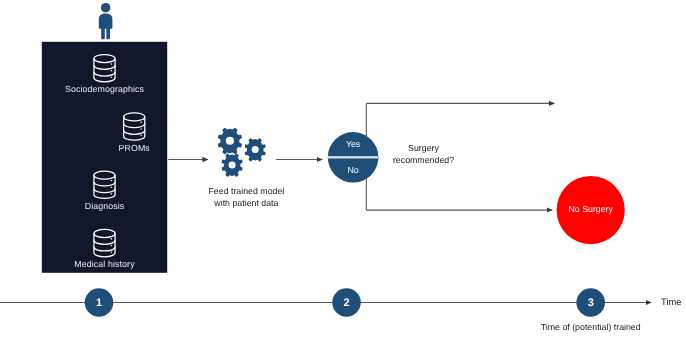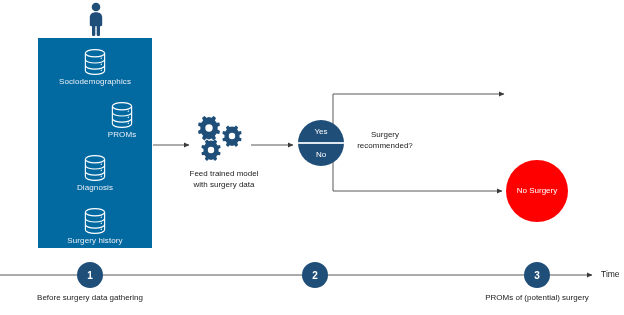--- a/index.html
+++ b/index.html
@@ -20,21 +20,21 @@
     background: #ffffff;
   }
 
   
   #data-panel {
     position: absolute;
     left: 38px;
     top: 38px;
     width: 114px;
     height: 210px;
-    background: #0369a1;
+    background: #0f172a;
   }
   .db-entry {
     position: absolute;
     left: 0;
     width: 114px;
     text-align: center;
     color: #ffffff;
   }
   .db-entry .db-label {
     display: block;
@@ -285,21 +285,21 @@
         <g fill="none" stroke="#ffffff" stroke-width="1.3">
           <ellipse cx="17" cy="6" rx="11" ry="4.2"></ellipse>
           <path d="M6 6 v20 a11 4.2 0 0 0 22 0 v-20"></path>
           <path d="M6 13 a11 4.2 0 0 0 22 0"></path>
           <path d="M6 20 a11 4.2 0 0 0 22 0"></path>
         </g>
         <circle cx="24.2" cy="11.6" r="0.8" fill="#ffffff"></circle>
         <circle cx="24.2" cy="18.6" r="0.8" fill="#ffffff"></circle>
         <circle cx="24.2" cy="25.4" r="0.8" fill="#ffffff"></circle>
       </svg>
-      <span class="db-label">Surgery history</span>
+      <span class="db-label">Medical history</span>
     </div>
   </div>
 
   <div id="gears-group">
     <svg viewBox="0 0 58 48" width="58" height="48" xmlns="http://www.w3.org/2000/svg">
       <g fill="#1F4E79">
 
         <g transform="translate(17,12)">
           <path d="M0,-11 L2.6,-10.2 L4.6,-12.1 L7,-9.9 L5.9,-7.4 L7.6,-5.2 L10.3,-5.6
                    L11,-2.5 L8.6,-1.2 L8.6,1.6 L11,2.9 L10.3,6 L7.6,5.6 L5.9,7.8
@@ -323,46 +323,45 @@
                    L9.6,-2.2 L7.5,-1 L7.5,1.4 L9.6,2.5 L9,5.2 L6.6,4.9 L5.2,6.8
                    L6.1,9 L4,11 L2.3,9.3 L0,10 L-2.3,9.3 L-4,11 L-6.1,9 L-5.2,6.8
                    L-6.6,4.9 L-9,5.2 L-9.6,2.5 L-7.5,1.4 L-7.5,-1 L-9.6,-2.2
                    L-9,-4.9 L-6.6,-4.5 L-5.2,-6.5 L-6.1,-8.6 L-4,-10.6 L-2.3,-8.9 Z"></path>
           <circle cx="0" cy="0" r="3.2" fill="#ffffff"></circle>
         </g>
       </g>
     </svg>
   </div>
 
-  <div id="gears-caption">Feed trained model with surgery data</div>
+  <div id="gears-caption">Feed trained model with patient data</div>
 
   <div id="decision-circle">
     <div class="half top">Yes</div>
     <div id="decision-divider"></div>
     <div class="half bottom">No</div>
   </div>
 
   <div id="decision-question">Surgery recommended?</div>
 
 
   <div id="outcome-no-surgery" class="outcome">
     <span>No Surgery</span>
   </div>
 
   <div id="timeline">
     <div class="tl-marker" style="left:77px;">
       <span>1</span>
     </div>
-    <div class="tl-caption" style="left:30px;">Before surgery data gathering</div>
 
     <div class="tl-marker" style="left:302px;">
       <span>2</span>
     </div>
 
     <div class="tl-marker" style="left:524px;">
       <span>3</span>
     </div>
-    <div class="tl-caption" style="left:477px;">PROMs of (potential) surgery</div>
+    <div class="tl-caption" style="left:477px;">Time of (potential) trained</div>
 
     <div id="time-label">Time</div>
   </div>
 
 </div>
 
 </body></html>

